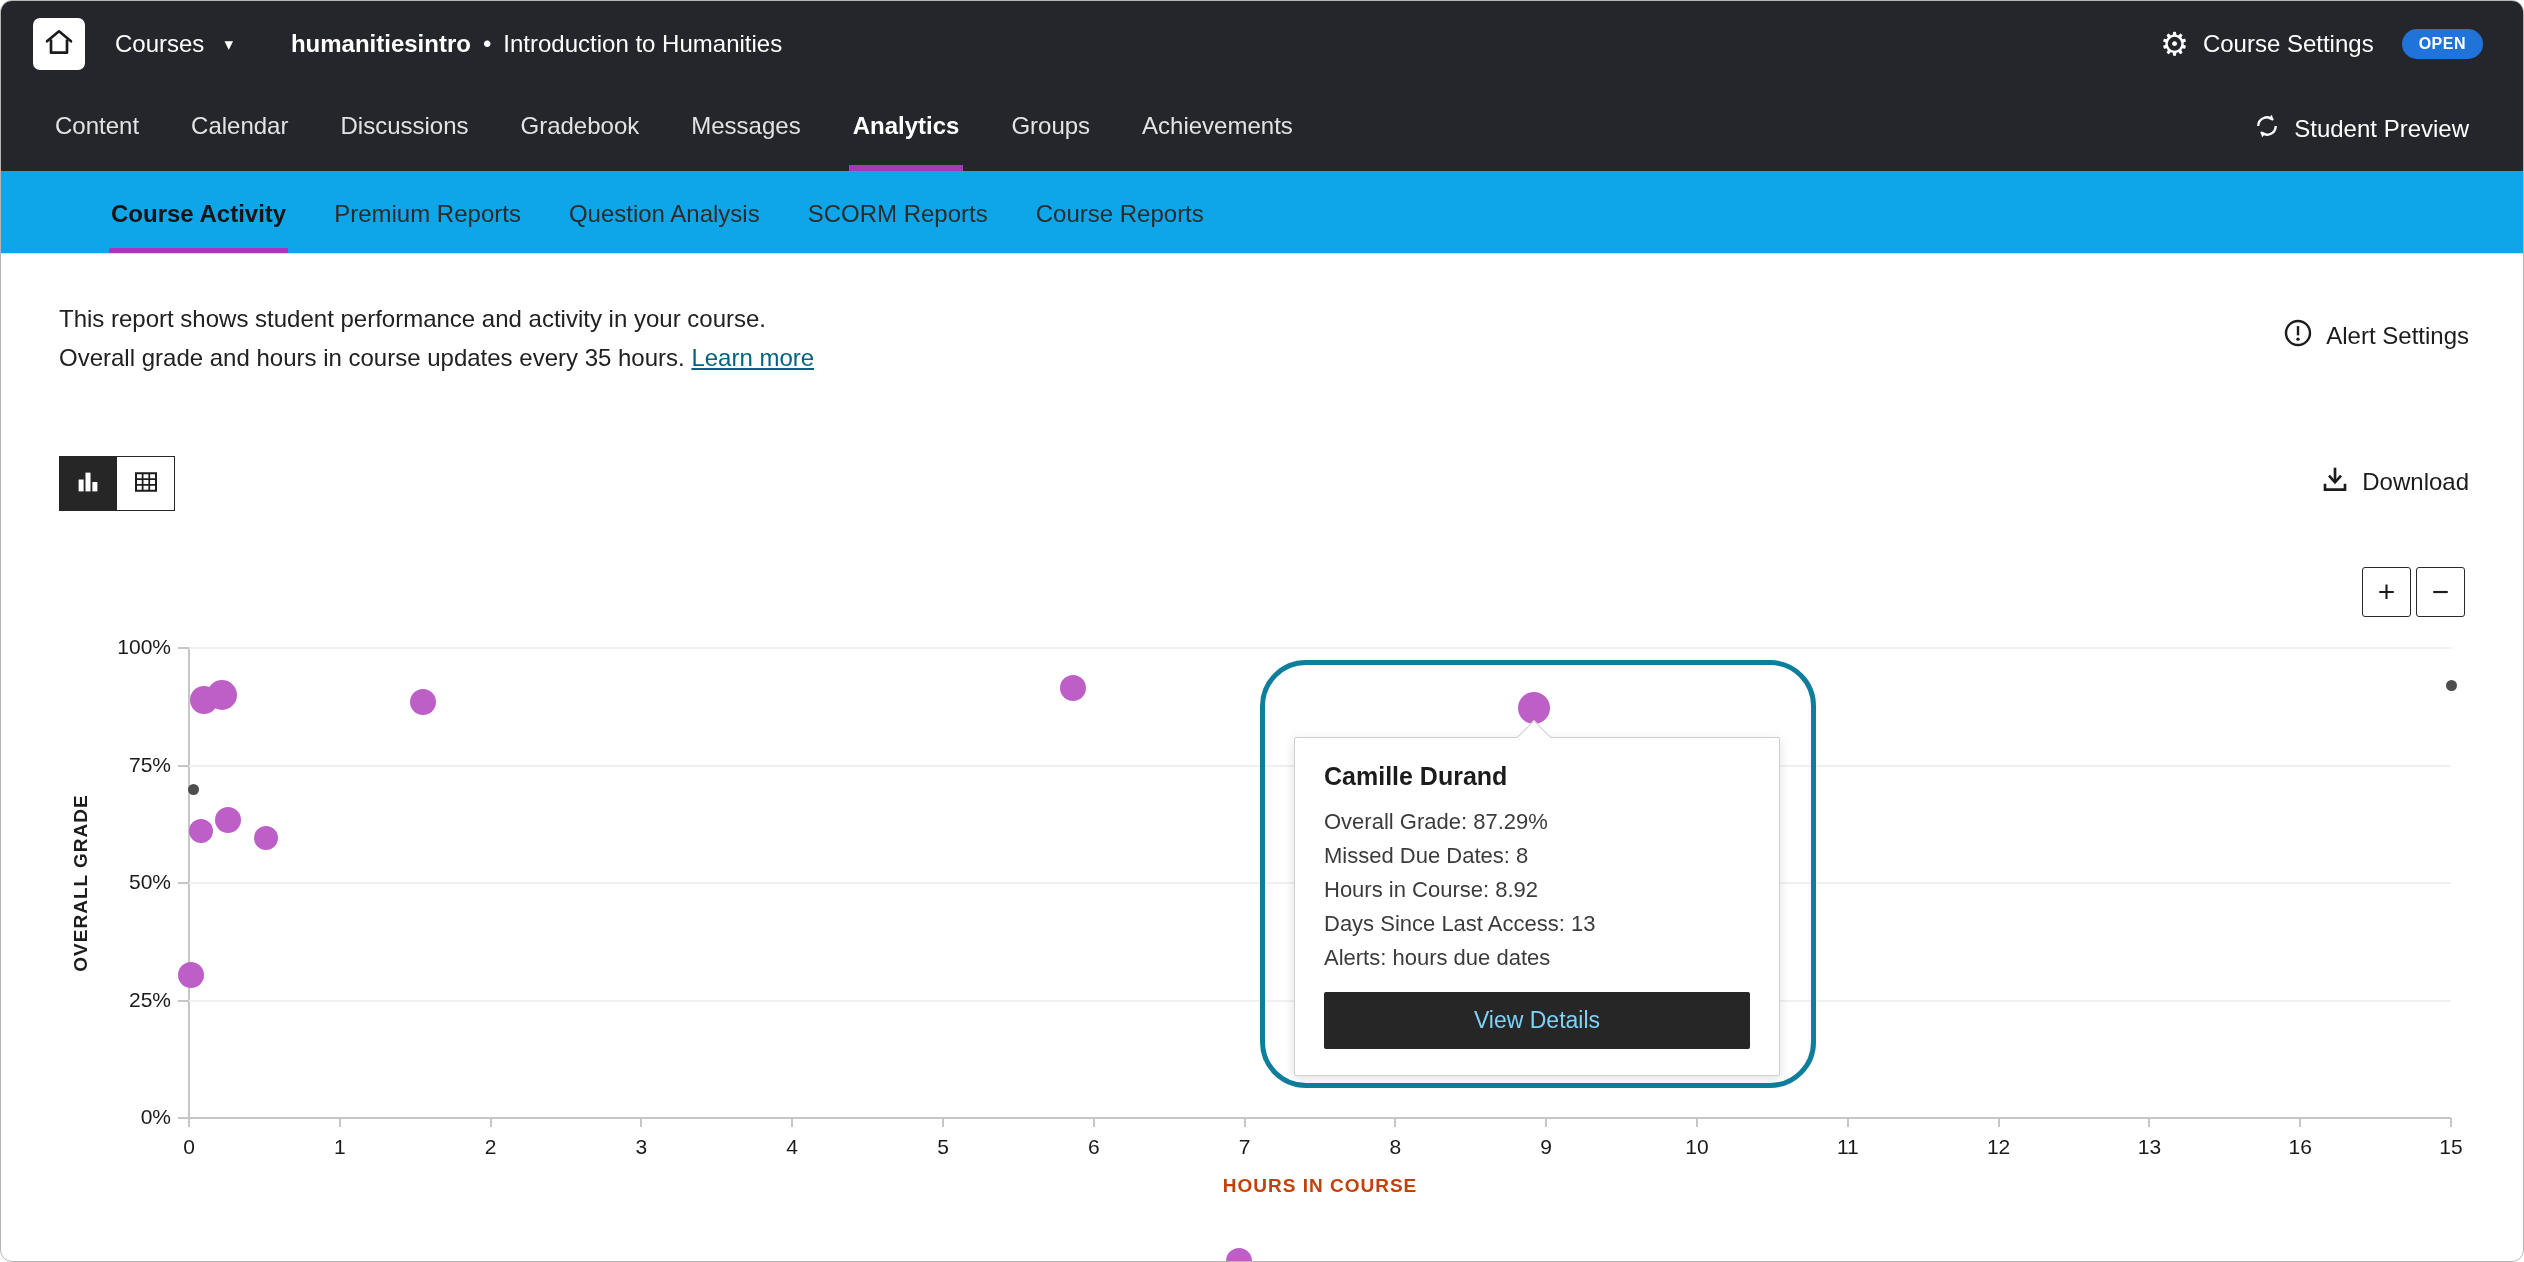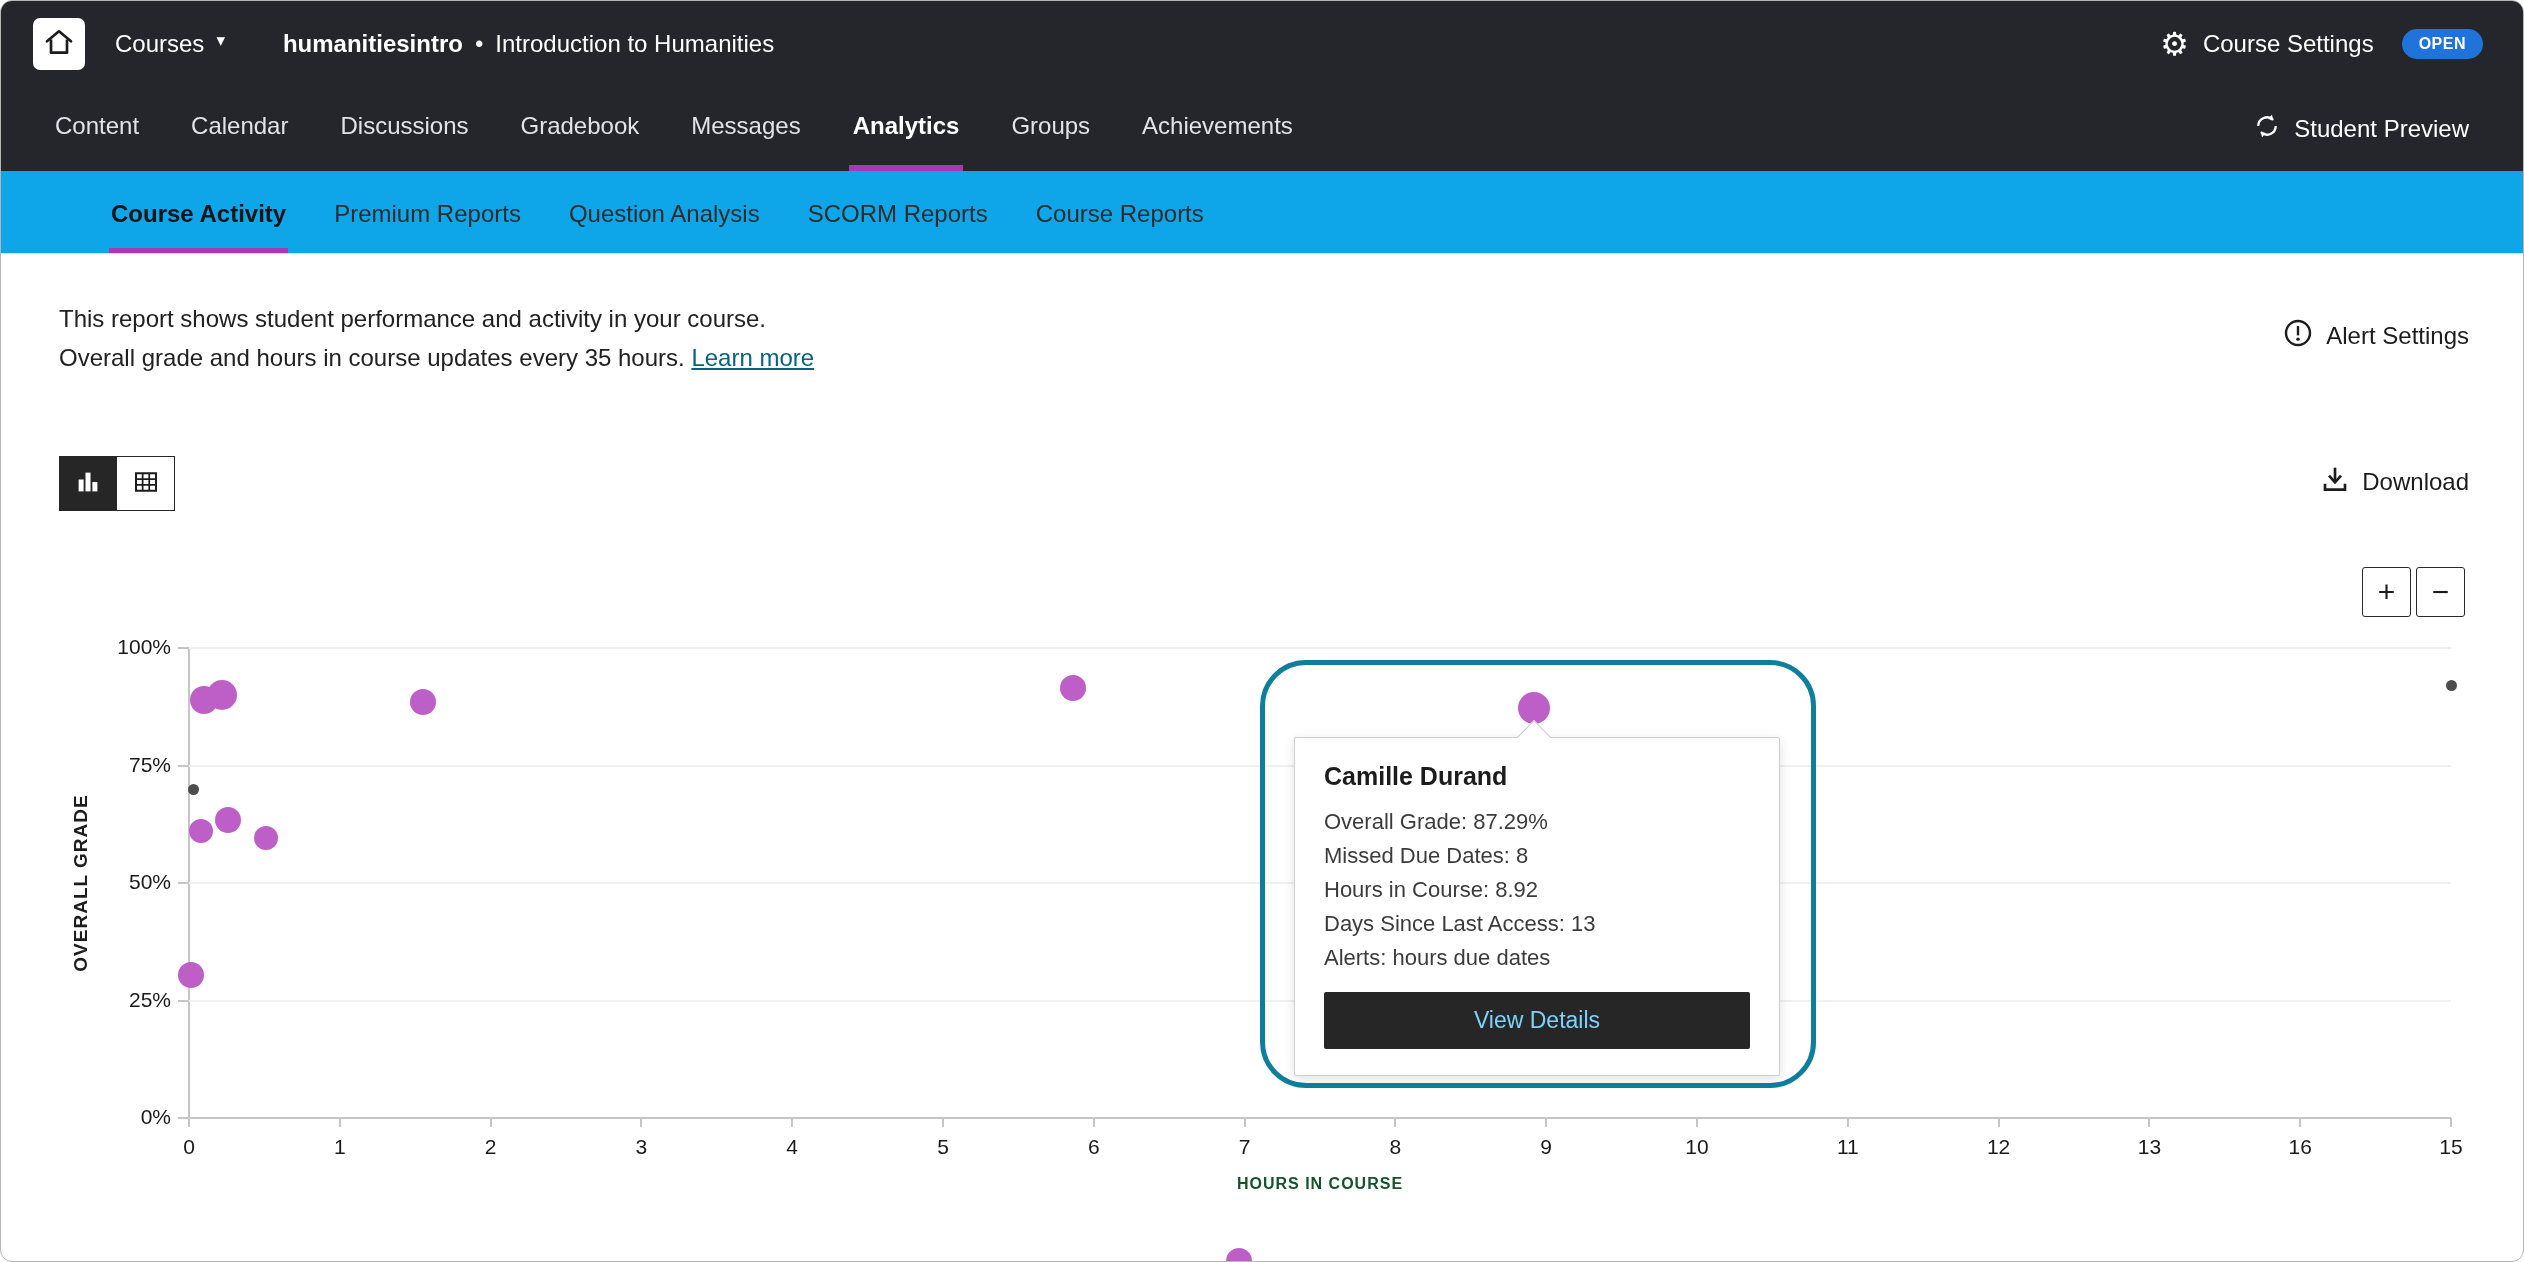--- a/index.html
+++ b/index.html
@@ -5,21 +5,21 @@
   * { margin:0; padding:0; box-sizing:border-box; }
   body { background:#fff; font-family:"Liberation Sans","DejaVu Sans",sans-serif; }
   .screen { position:relative; width:2524px; height:1262px; background:#fff;
             border:1px solid #b5b5b5; border-radius:12px; overflow:hidden; }
 
   
   .topbar { height:86px; background:#24262b; display:flex; align-items:center;
             padding:0 40px 0 32px; color:#fff; }
   .home-btn { width:52px; height:52px; background:#fff; border-radius:7px;
               display:flex; align-items:center; justify-content:center; cursor:pointer; }
-  .courses { margin-left:30px; display:flex; gap:12px;
+  .courses { margin-left:30px; display:flex; align-items:center; gap:20px;
              font-size:24px; cursor:pointer; }
   .caret { font-size:17px; }
   .crumb { margin-left:58px; font-size:24px; display:flex; align-items:center; }
   .crumb .cid { font-weight:bold; }
   .crumb .sep { margin:0 12px; }
   .top-right { margin-left:auto; display:flex; align-items:center; gap:14px; }
   .gear { font-size:32px; line-height:1; }
   .settings-label { font-size:24px; }
   .open-badge { margin-left:14px; background:#2074d9; color:#fff; font-size:16px;
                 font-weight:bold; letter-spacing:.5px; padding:6px 17px;
@@ -72,21 +72,21 @@
   .x-tick { position:absolute; top:100%; width:2px; height:9px; background:#c6c6c6; z-index:0; }
   .y-tick-label { position:absolute; left:-108px; width:90px; text-align:right;
                   font-size:21px; color:#1a1a1a; z-index:0; }
   .x-tick-label { position:absolute; top:487px; width:80px; text-align:center;
                   font-size:21px; color:#1a1a1a; z-index:0; }
   .y-axis-title { position:absolute; left:80px; top:882px;
                   transform:translate(-50%,-50%) rotate(-90deg);
                   font-size:19px; font-weight:bold; letter-spacing:1px; color:#1c1c1c;
                   white-space:nowrap; }
   .x-axis-title { position:absolute; left:1319px; top:1174px; transform:translateX(-50%);
-                  font-size:16px; font-weight:bold; letter-spacing:1px; color:#14532d;
+                  font-size:19px; font-weight:bold; letter-spacing:1px; color:#c2410c;
                   white-space:nowrap; }
   .dot { position:absolute; border-radius:50%; z-index:2; cursor:pointer; }
 
   
   .selection-ring { position:absolute; left:1071px; top:12px; width:556px; height:428px;
                     border:5px solid #0f7e9c; border-radius:46px; z-index:3; }
   .tooltip-arrow { position:absolute; left:1333px; top:77px; width:24px; height:24px;
                    background:#fff; border-left:1px solid #cfcfcf; border-top:1px solid #cfcfcf;
                    transform:rotate(45deg); z-index:6; }
   .tooltip-card { position:absolute; left:1105px; top:89px; width:486px; background:#fff;

